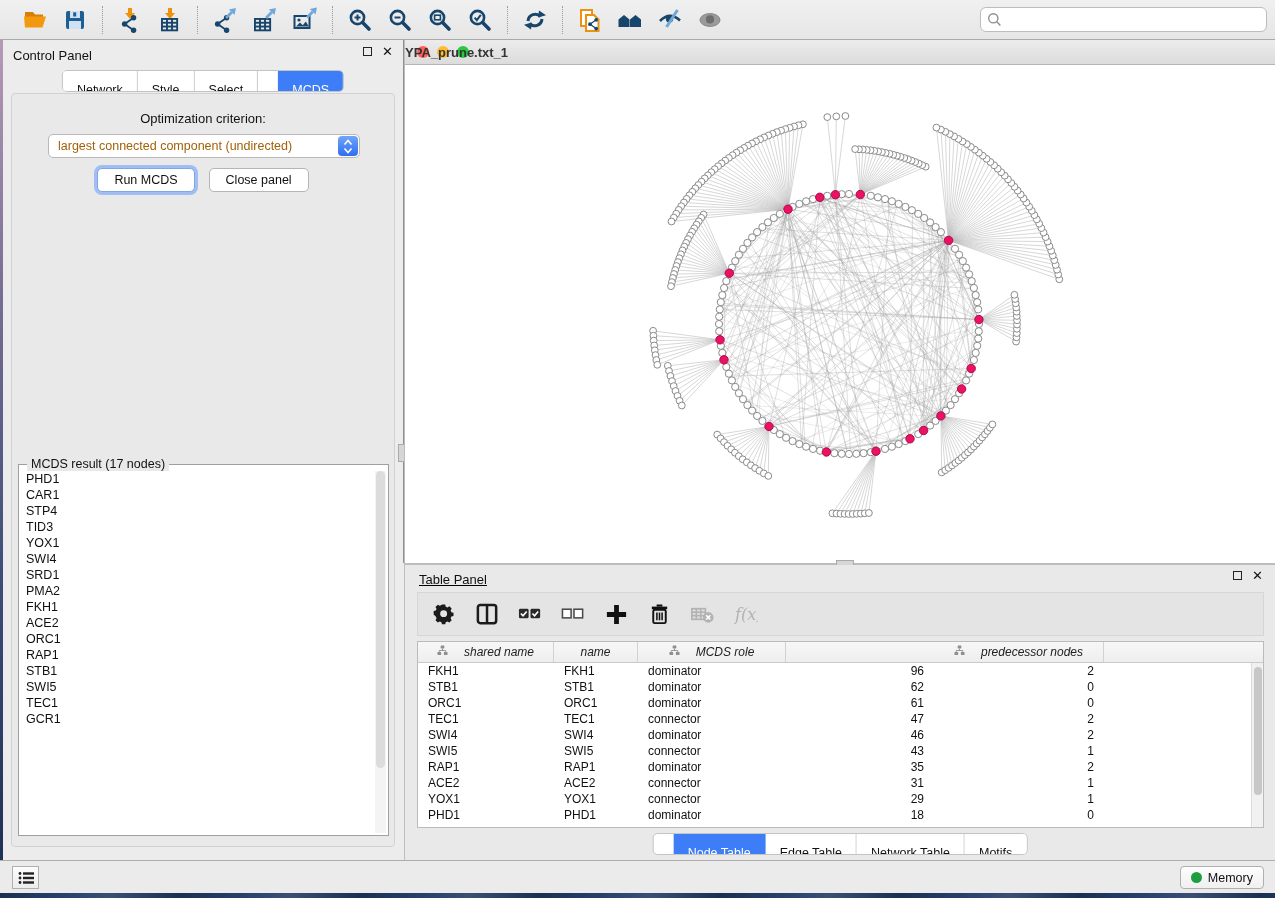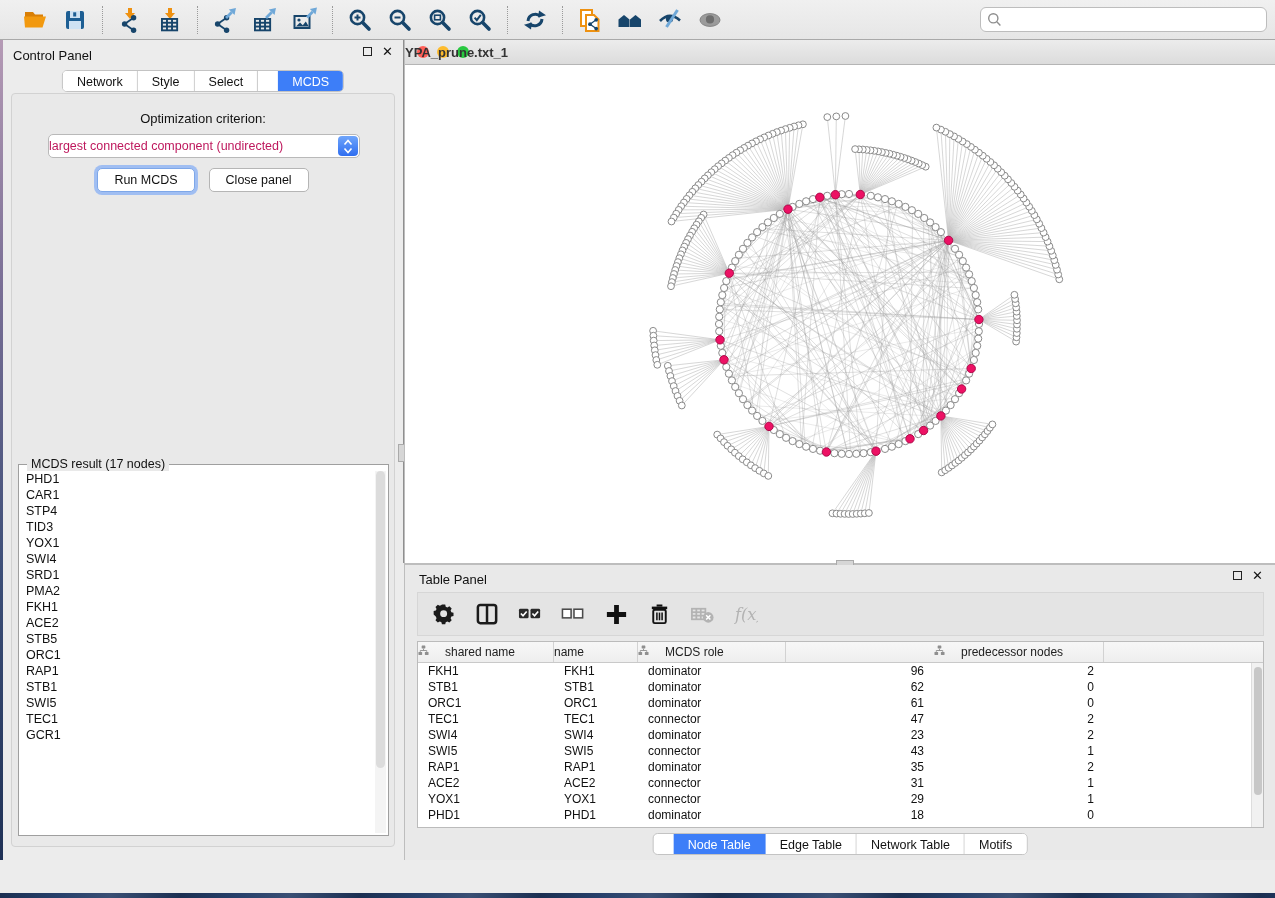--- a/index.html
+++ b/index.html
@@ -32,33 +32,33 @@
   .control-panel { position:absolute; left:3px; top:40px; width:400px; height:820px;
     background:#ececec; }
   .panel-head { position:relative; height:26px; padding:6px 10px 0 10px; }
   .panel-title { font-size:13px; color:#111; }
   .winctl { position:absolute; right:10px; top:7px; display:flex; gap:10px; align-items:center; }
   .win-float { width:9px; height:9px; border:1.5px solid #222; display:inline-block; cursor:pointer; }
   .win-close { font-size:13px; font-weight:bold; color:#111; line-height:9px; cursor:pointer; }
 
   .seg { display:flex; border:1px solid #c3c3c3; border-radius:5px; background:#fff;
     overflow:hidden; height:22px; }
-  .seg .segitem { padding:4px 14px; font-size:12.5px; color:#111; border-right:1px solid #c9c9c9;
+  .seg .segitem { padding:12px 14px; font-size:12.5px; color:#111; border-right:1px solid #c9c9c9;
     background:#fff; cursor:pointer; white-space:nowrap; line-height:15px; }
   .seg .segitem:last-child { border-right:none; }
   .seg .segitem.active { background:#3d7ef8; color:#fff; border-right-color:#3d7ef8;margin-left:20px; }
   .cp-tabs { position:absolute; left:50%; transform:translateX(-50%); top:30px; }
 
   .cp-content { position:absolute; left:8px; top:53px; width:384px; height:754px;
     background:#e9e9e9; border:1px solid #d2d2d2; border-radius:4px; }
   .opt-label { position:absolute; left:0; right:0; top:17px; text-align:center;
     font-size:13px; color:#111; }
   .dropdown { position:absolute; left:36px; top:40px; width:312px; height:24px; background:#fff;
     border:1px solid #b9b9b9; border-radius:5px; display:flex; align-items:center; cursor:pointer; }
-  .dropdown .ddtext { flex:1; font-size:12.5px; color:#be185d; white-space:nowrap; }
+  .dropdown .ddtext { flex:1; font-size:12.5px; color:#a16207; padding-left:9px; white-space:nowrap; }
   .dd-spin { width:20px; height:20px; margin-right:1px; border-radius:4px;
     background:linear-gradient(#6fa5fb,#2f6ef0); display:flex; flex-direction:column;
     align-items:center; justify-content:center; gap:1px; }
   .btnrow { position:absolute; left:0; right:0; top:74px; display:flex; justify-content:center; gap:14px; }
   .pushbtn { height:24px; padding:0 16px; background:#fff; border:1px solid #b5b5b5;
     border-radius:5px; font-size:12.5px; color:#111; cursor:pointer;
     font-family:"Liberation Sans",sans-serif; }
   .pushbtn.focused { box-shadow:0 0 0 3px rgba(100,155,250,.55); border-color:#7ea7e8; }
 
   .groupbox { position:absolute; left:6px; top:370px; width:371px; height:372px;
@@ -87,34 +87,34 @@
     border-bottom:1px solid #b5b5b5; position:relative; display:flex; align-items:center; }
   .lights { display:flex; gap:8px; margin-left:12px; }
   .light { width:12px; height:12px; border-radius:50%; }
   .net-title { position:absolute; left:0; right:0; text-align:left; font-size:13px;
     font-weight:bold; color:#333; }
   .canvas { position:absolute; left:0; top:26px; width:871px; height:497px; background:#fff; }
 
   
   .table-panel { position:absolute; left:404px; top:565px; width:871px; height:295px;
     background:#e9e9e9; border-left:1px solid #bdbdbd; }
-  .tp-head { position:relative; height:24px; padding:5px 12px 0 14px; }
+  .tp-head { position:relative; height:24px; padding:5px 12px 0 14px;text-decoration:underline; }
   .tp-toolbar { position:absolute; left:12px; top:27px; width:847px; height:44px;
     background:#e4e4e4; border:1px solid #d6d6d6; display:flex; align-items:center;
     gap:18px; padding:0 14px; }
   .tpbtn { border:none; background:transparent; display:flex; align-items:center;
     justify-content:center; cursor:pointer; height:30px; }
   .tpbtn.disabled { cursor:default; }
 
   .datatable { position:absolute; left:12px; top:76px; width:847px; height:187px;
     background:#fff; border:1px solid #bbb; overflow:hidden; }
   .thead { display:flex; height:21px; background:linear-gradient(#f7f7f7,#eee);
     border-bottom:1px solid #c9c9c9; }
-  .th { display:flex; align-items:center; gap:16px;
-    border-right:1px solid #d2d2d2; font-size:12px; color:#222; overflow:hidden; }
+  .th { display:flex; align-items:center; justify-content:center; gap:16px;
+    border-right:1px solid #d2d2d2; font-size:12px; color:#222; overflow:hidden;font-style:italic; }
   .th .sort { font-size:10px; color:#555; }
   .trow { display:flex; height:16px; }
   .td { font-size:12px; color:#111; line-height:16px; padding:0 10px; white-space:nowrap;
     overflow:hidden; }
   .tbl-scroll { position:absolute; right:0; top:21px; bottom:0; width:12px; background:#f1f1f1;
     border-left:1px solid #ddd; }
   .tbl-thumb { position:absolute; left:1.5px; width:8px; top:4px; height:128px;
     background:#c7c7c7; border-radius:4px; }
 
   .tp-tabs { position:absolute; left:50%; transform:translateX(-50%); top:268px; }
@@ -361,21 +361,20 @@
             <div class="item">PHD1</div>
             <div class="item">CAR1</div>
             <div class="item">STP4</div>
             <div class="item">TID3</div>
             <div class="item">YOX1</div>
             <div class="item">SWI4</div>
             <div class="item">SRD1</div>
             <div class="item">PMA2</div>
             <div class="item">FKH1</div>
             <div class="item">ACE2</div>
-            <div class="item">STB5</div>
             <div class="item">ORC1</div>
             <div class="item">RAP1</div>
             <div class="item">STB1</div>
             <div class="item">SWI5</div>
             <div class="item">TEC1</div>
             <div class="item">GCR1</div>
           </div>
         <div class="gb-scroll">
             <div class="gb-thumb"></div>
           </div>
@@ -1296,21 +1295,21 @@
             <div class="td" style="width: 136px; text-align: left;">TEC1</div>
             <div class="td" style="width: 84px; text-align: left;">TEC1</div>
             <div class="td" style="width: 148px; text-align: left;">connector</div>
             <div class="td" style="width: 148px; text-align: right;">47</div>
             <div class="td" style="width: 170px; text-align: right;">2</div>
           </div>
           <div class="trow">
             <div class="td" style="width: 136px; text-align: left;">SWI4</div>
             <div class="td" style="width: 84px; text-align: left;">SWI4</div>
             <div class="td" style="width: 148px; text-align: left;">dominator</div>
-            <div class="td" style="width: 148px; text-align: right;">23</div>
+            <div class="td" style="width: 148px; text-align: right;">46</div>
             <div class="td" style="width: 170px; text-align: right;">2</div>
           </div>
           <div class="trow">
             <div class="td" style="width: 136px; text-align: left;">SWI5</div>
             <div class="td" style="width: 84px; text-align: left;">SWI5</div>
             <div class="td" style="width: 148px; text-align: left;">connector</div>
             <div class="td" style="width: 148px; text-align: right;">43</div>
             <div class="td" style="width: 170px; text-align: right;">1</div>
           </div>
           <div class="trow">
@@ -1347,15 +1346,33 @@
         </div>
     </div>
     <div class="seg tp-tabs" id="tp-tabs">
         <div class="segitem active">Node Table</div>
         <div class="segitem">Edge Table</div>
         <div class="segitem">Network Table</div>
         <div class="segitem">Motifs</div>
       </div>
   </div>
 
+  <div class="statusbar">
+    <button class="listbtn">
+      <svg width="16" height="14" viewBox="0 0 16 14">
+          <g fill="#222">
+            <circle cx="2" cy="2.5" r="1.4"></circle>
+            <rect x="5" y="1.3" width="11" height="2.4"></rect>
+            <circle cx="2" cy="7" r="1.4"></circle>
+            <rect x="5" y="5.8" width="11" height="2.4"></rect>
+            <circle cx="2" cy="11.5" r="1.4"></circle>
+            <rect x="5" y="10.3" width="11" height="2.4"></rect>
+          </g>
+        </svg>
+    </button>
+    <button class="membtn">
+      <span class="memdot" id="memdot" style="background: rgb(30, 158, 62);"></span>
+      <span>Memory</span>
+    </button>
+  </div>
 </div>
 
 <div class="bottom-wallpaper"></div>
 
 </body></html>

